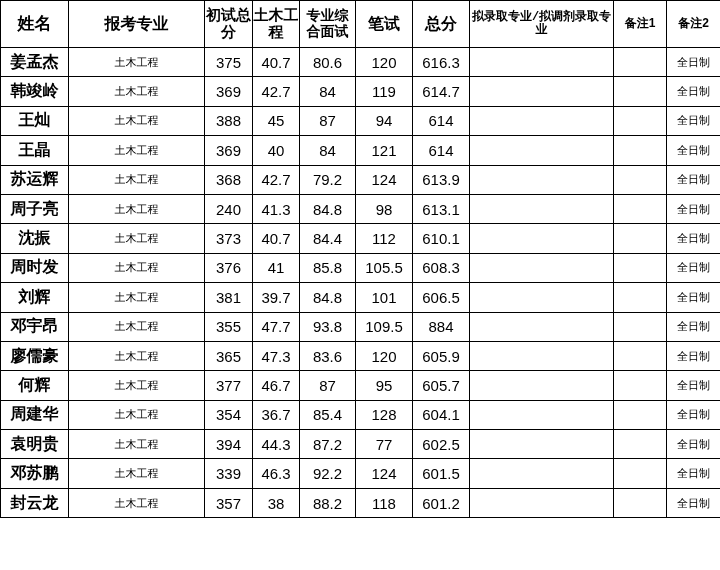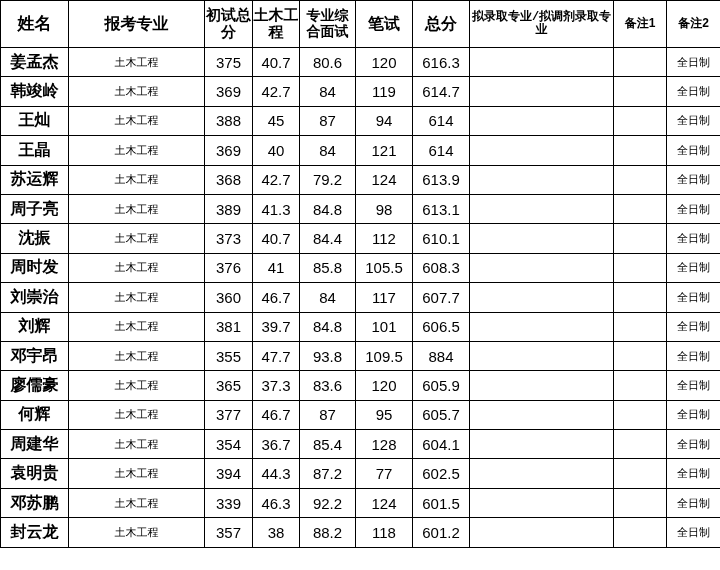--- a/index.html
+++ b/index.html
@@ -151,21 +151,21 @@
       <td class="c-num">79.2</td>
       <td class="c-num">124</td>
       <td class="c-num">613.9</td>
       <td class="c-admit"></td>
       <td class="c-note1"></td>
       <td class="c-note2">全日制</td>
     </tr>
     <tr>
       <td class="c-name">周子亮</td>
       <td class="c-major">土木工程</td>
-      <td class="c-num">389</td>
+      <td class="c-num">240</td>
       <td class="c-num">41.3</td>
       <td class="c-num">84.8</td>
       <td class="c-num">98</td>
       <td class="c-num">613.1</td>
       <td class="c-admit"></td>
       <td class="c-note1"></td>
       <td class="c-note2">全日制</td>
     </tr>
     <tr>
       <td class="c-name">沈振</td>
@@ -185,32 +185,20 @@
       <td class="c-num">376</td>
       <td class="c-num">41</td>
       <td class="c-num">85.8</td>
       <td class="c-num">105.5</td>
       <td class="c-num">608.3</td>
       <td class="c-admit"></td>
       <td class="c-note1"></td>
       <td class="c-note2">全日制</td>
     </tr>
     <tr>
-      <td class="c-name">刘崇治</td>
-      <td class="c-major">土木工程</td>
-      <td class="c-num">360</td>
-      <td class="c-num">46.7</td>
-      <td class="c-num">84</td>
-      <td class="c-num">117</td>
-      <td class="c-num">607.7</td>
-      <td class="c-admit"></td>
-      <td class="c-note1"></td>
-      <td class="c-note2">全日制</td>
-    </tr>
-    <tr>
       <td class="c-name">刘辉</td>
       <td class="c-major">土木工程</td>
       <td class="c-num">381</td>
       <td class="c-num">39.7</td>
       <td class="c-num">84.8</td>
       <td class="c-num">101</td>
       <td class="c-num">606.5</td>
       <td class="c-admit"></td>
       <td class="c-note1"></td>
       <td class="c-note2">全日制</td>
@@ -224,21 +212,21 @@
       <td class="c-num">109.5</td>
       <td class="c-num">884</td>
       <td class="c-admit"></td>
       <td class="c-note1"></td>
       <td class="c-note2">全日制</td>
     </tr>
     <tr>
       <td class="c-name">廖儒豪</td>
       <td class="c-major">土木工程</td>
       <td class="c-num">365</td>
-      <td class="c-num">37.3</td>
+      <td class="c-num">47.3</td>
       <td class="c-num">83.6</td>
       <td class="c-num">120</td>
       <td class="c-num">605.9</td>
       <td class="c-admit"></td>
       <td class="c-note1"></td>
       <td class="c-note2">全日制</td>
     </tr>
     <tr>
       <td class="c-name">何辉</td>
       <td class="c-major">土木工程</td>

